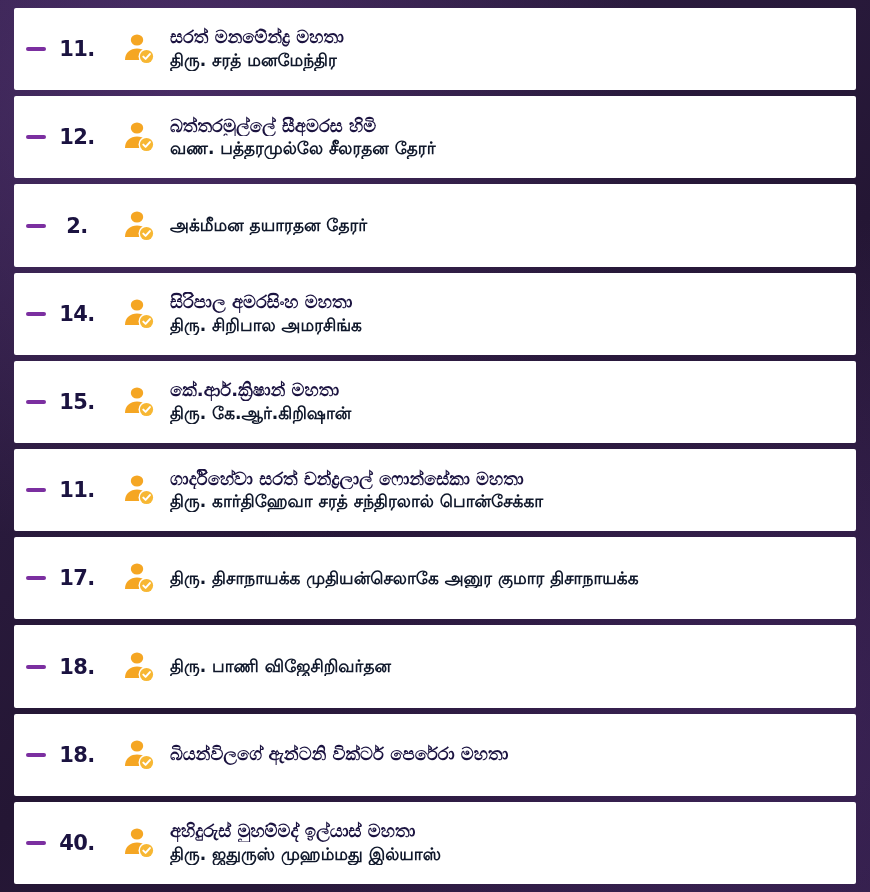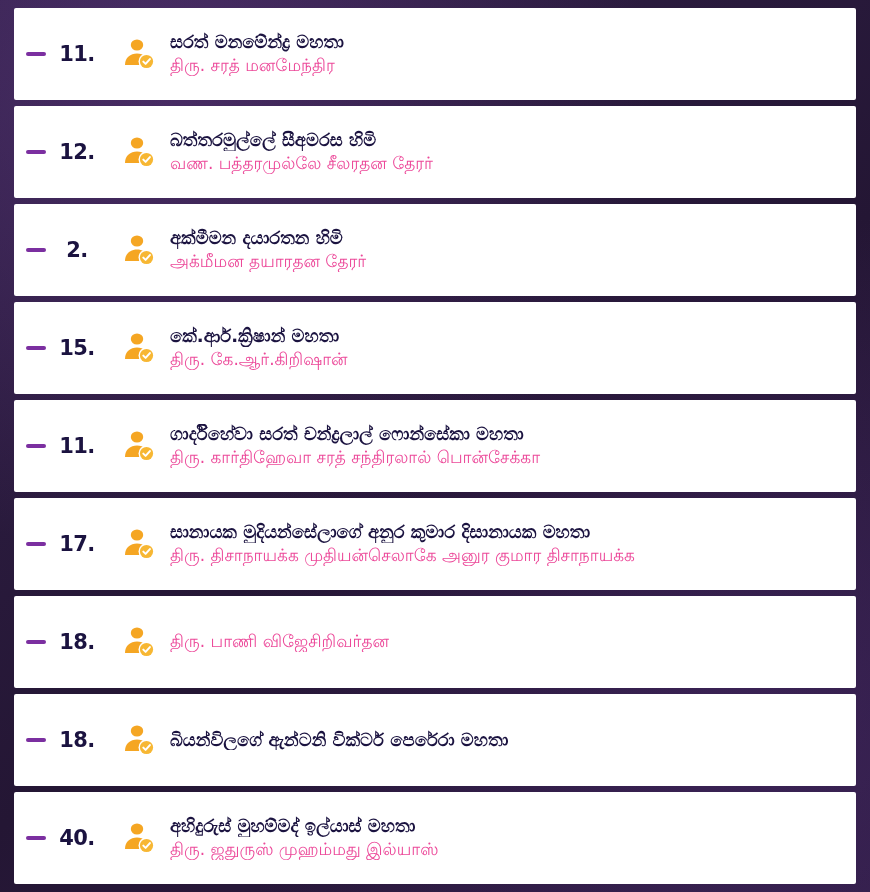--- a/index.html
+++ b/index.html
@@ -82,22 +82,22 @@
   .name-si {
     font-size: 18px;
     color: #1b1340;
     font-weight: 600;
     line-height: 1.15;
     white-space: nowrap;
     overflow: hidden;
   }
   .name-ta {
     font-size: 17px;
-    color: #ec4899;
-    font-weight: normal;
+    color: #0f172a;
+    font-weight: bold;
     line-height: 1.15;
     white-space: nowrap;
     overflow: hidden;
   }
 </style>
 </head>
 <body>
 
 <div id="list">
     <div class="row">
@@ -140,22 +140,38 @@
     <span class="avatar">
       <svg width="40" height="40" viewBox="0 0 40 40" aria-hidden="true">
         <ellipse cx="18" cy="11" rx="6.2" ry="5.6" fill="#f5a623"></ellipse>
         <path d="M6 31 C6 23.5 11.5 19.5 18 19.5 C24.5 19.5 30 23.5 30 31 Z" fill="#f5a623"></path>
         <circle cx="27.5" cy="27.5" r="8" fill="#ffffff"></circle>
         <circle cx="27.5" cy="27.5" r="6.6" fill="#f7b733"></circle>
         <path d="M24.3 27.6 L26.6 29.9 L30.9 25.1" stroke="#ffffff" stroke-width="2" fill="none" stroke-linecap="round" stroke-linejoin="round"></path>
       </svg>
     </span>
     <span class="names">
-      <span class="name-si">අක්මීමන දයාරතන හිමි</span>
       <span class="name-ta">அக்மீமன தயாரதன தேரர்</span>
+    </span>
+  </div>
+    <div class="row">
+    <span class="dash"></span>
+    <span class="num">14.</span>
+    <span class="avatar">
+      <svg width="40" height="40" viewBox="0 0 40 40" aria-hidden="true">
+        <ellipse cx="18" cy="11" rx="6.2" ry="5.6" fill="#f5a623"></ellipse>
+        <path d="M6 31 C6 23.5 11.5 19.5 18 19.5 C24.5 19.5 30 23.5 30 31 Z" fill="#f5a623"></path>
+        <circle cx="27.5" cy="27.5" r="8" fill="#ffffff"></circle>
+        <circle cx="27.5" cy="27.5" r="6.6" fill="#f7b733"></circle>
+        <path d="M24.3 27.6 L26.6 29.9 L30.9 25.1" stroke="#ffffff" stroke-width="2" fill="none" stroke-linecap="round" stroke-linejoin="round"></path>
+      </svg>
+    </span>
+    <span class="names">
+      <span class="name-si">සිරිපාල අමරසිංහ මහතා</span>
+      <span class="name-ta">திரு. சிறிபால அமரசிங்க</span>
     </span>
   </div>
     <div class="row">
     <span class="dash"></span>
     <span class="num">15.</span>
     <span class="avatar">
       <svg width="40" height="40" viewBox="0 0 40 40" aria-hidden="true">
         <ellipse cx="18" cy="11" rx="6.2" ry="5.6" fill="#f5a623"></ellipse>
         <path d="M6 31 C6 23.5 11.5 19.5 18 19.5 C24.5 19.5 30 23.5 30 31 Z" fill="#f5a623"></path>
         <circle cx="27.5" cy="27.5" r="8" fill="#ffffff"></circle>
@@ -191,21 +207,20 @@
     <span class="avatar">
       <svg width="40" height="40" viewBox="0 0 40 40" aria-hidden="true">
         <ellipse cx="18" cy="11" rx="6.2" ry="5.6" fill="#f5a623"></ellipse>
         <path d="M6 31 C6 23.5 11.5 19.5 18 19.5 C24.5 19.5 30 23.5 30 31 Z" fill="#f5a623"></path>
         <circle cx="27.5" cy="27.5" r="8" fill="#ffffff"></circle>
         <circle cx="27.5" cy="27.5" r="6.6" fill="#f7b733"></circle>
         <path d="M24.3 27.6 L26.6 29.9 L30.9 25.1" stroke="#ffffff" stroke-width="2" fill="none" stroke-linecap="round" stroke-linejoin="round"></path>
       </svg>
     </span>
     <span class="names">
-      <span class="name-si">සානායක මුදියන්සේලාගේ අනුර කුමාර දිසානායක මහතා</span>
       <span class="name-ta">திரு. திசாநாயக்க முதியன்செலாகே அனுர குமார திசாநாயக்க</span>
     </span>
   </div>
     <div class="row">
     <span class="dash"></span>
     <span class="num">18.</span>
     <span class="avatar">
       <svg width="40" height="40" viewBox="0 0 40 40" aria-hidden="true">
         <ellipse cx="18" cy="11" rx="6.2" ry="5.6" fill="#f5a623"></ellipse>
         <path d="M6 31 C6 23.5 11.5 19.5 18 19.5 C24.5 19.5 30 23.5 30 31 Z" fill="#f5a623"></path>

